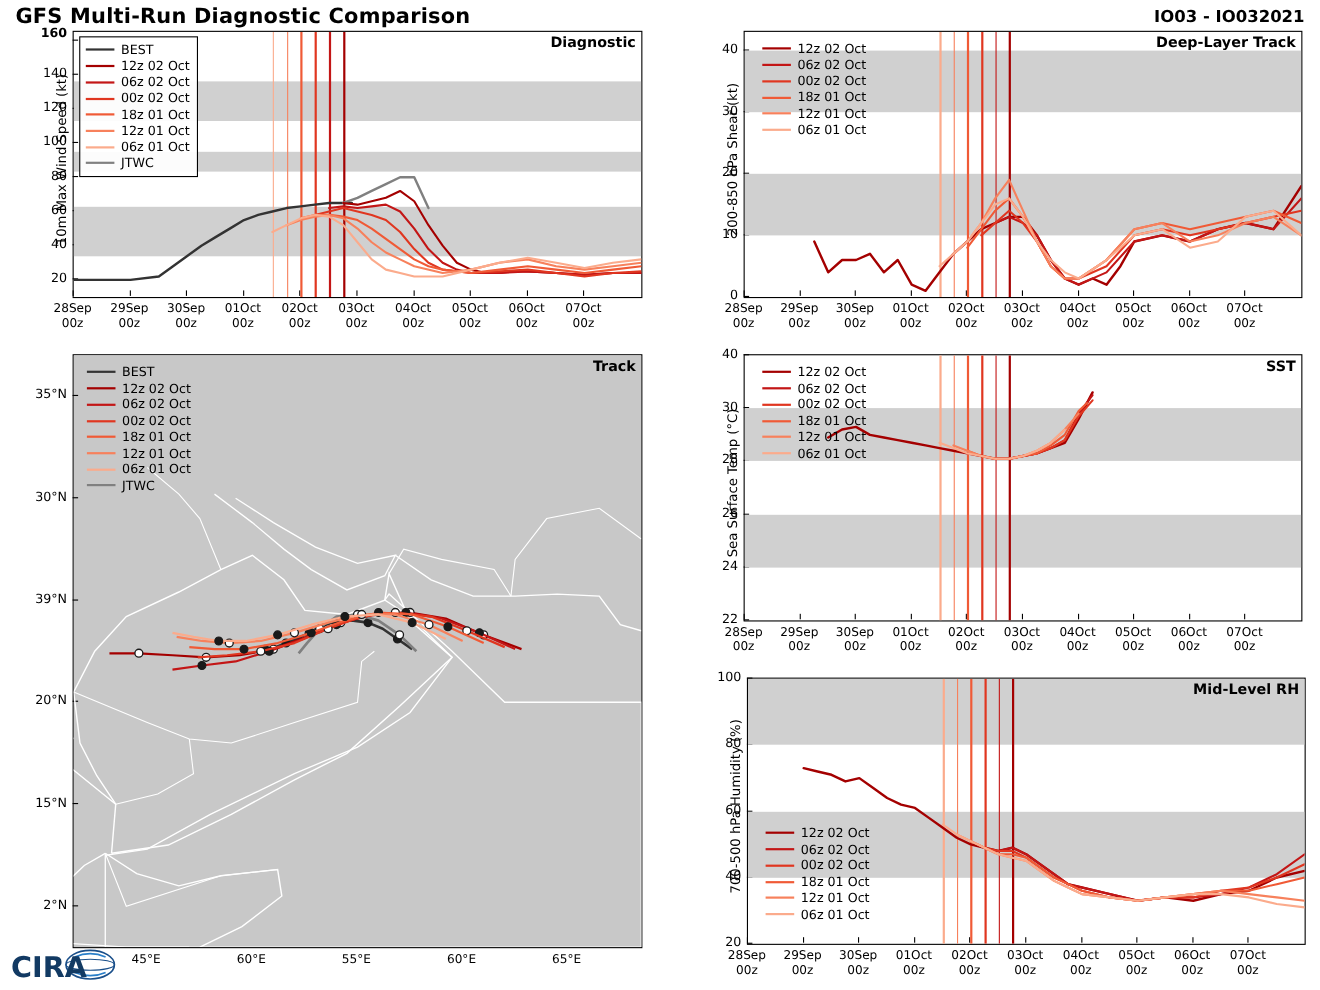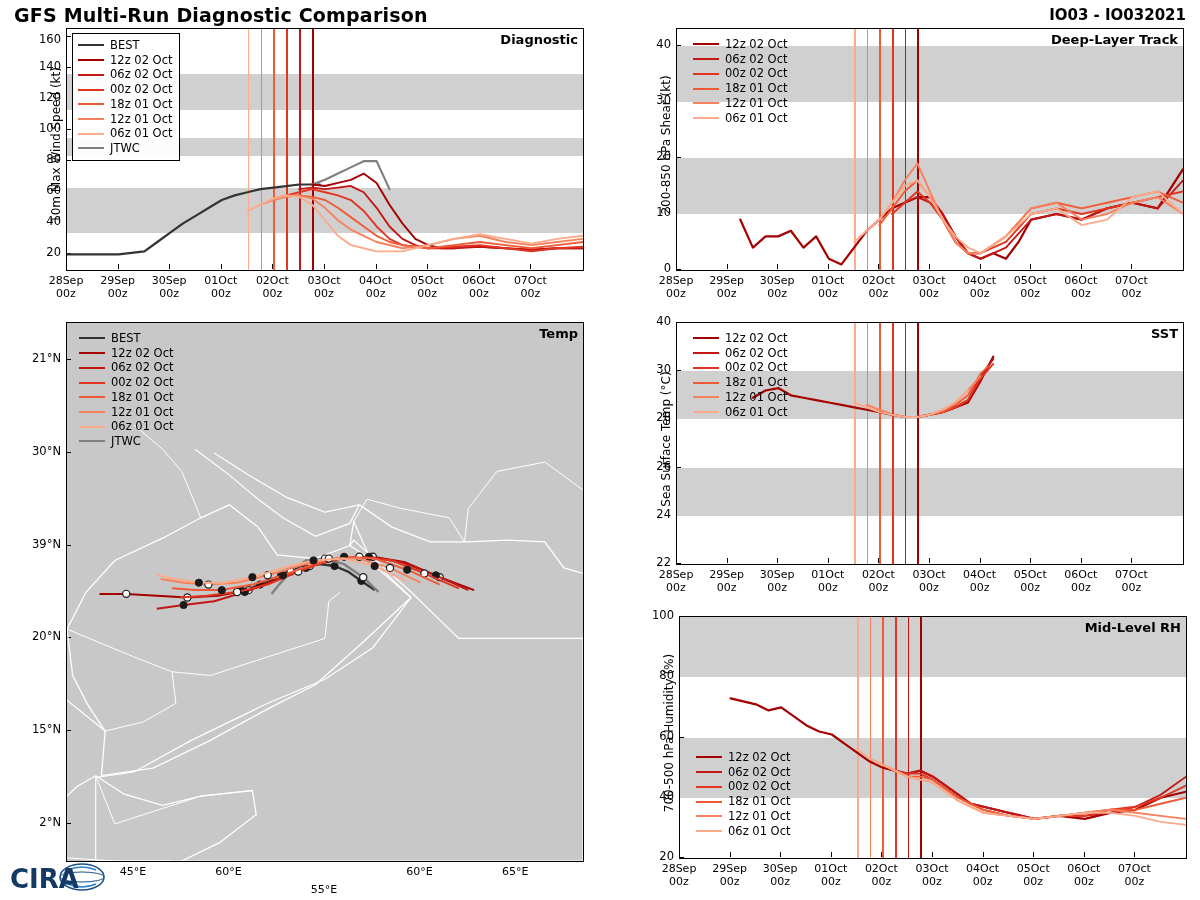--- a/index.html
+++ b/index.html
@@ -104,21 +104,21 @@
       <div class="ytick" style="top: 163.258px;">60</div>
       <div class="ytickmark" style="top: 163.258px;"></div>
       <div class="ytick" style="top: 132.161px;">80</div>
       <div class="ytickmark" style="top: 132.161px;"></div>
       <div class="ytick" style="top: 101.065px;">100</div>
       <div class="ytickmark" style="top: 101.065px;"></div>
       <div class="ytick" style="top: 69.9677px;">120</div>
       <div class="ytickmark" style="top: 69.9677px;"></div>
       <div class="ytick" style="top: 38.871px;">140</div>
       <div class="ytickmark" style="top: 38.871px;"></div>
-      <div class="ytick" style="top: 12px;">160</div>
+      <div class="ytick" style="top: 2px; font-weight: bold;">160</div>
       <div class="ytickmark" style="top: 7.77419px;"></div>
     </div>
   <div class="xticks" id="xticks-intensity">
       <div class="xtick" style="left: 0px; top: 241px;">
         <div>28Sep</div>
         <div>00z</div>
       </div>
       <div class="xtickmark" style="left: 0px; top: 236px;"></div>
       <div class="xtick" style="left: 51.6px; top: 241px;">
         <div>29Sep</div>
@@ -379,42 +379,42 @@
         <circle cx="322.97777777777776" cy="244.88275862068969" r="3.6" fill="#ffffff" stroke="#1a1a1a" stroke-width="1.2"></circle>
         <circle cx="261.8222222222223" cy="235.6068965517241" r="3.6" fill="#ffffff" stroke="#1a1a1a" stroke-width="1.2"></circle>
         <circle cx="200.66666666666666" cy="252.30344827586208" r="3.6" fill="#ffffff" stroke="#1a1a1a" stroke-width="1.2"></circle>
         <circle cx="141.4222222222222" cy="261.5793103448276" r="3.6" fill="#ffffff" stroke="#1a1a1a" stroke-width="1.2"></circle>
         <polyline points="338.3,257.9 307.7,243.0 277.1,235.6 246.5,237.5 216.0,244.9 185.4,254.2 156.7,259.7 131.9,259.7 108.9,256.0 89.8,252.3" fill="none" stroke="#fbab8c" stroke-width="2" stroke-linejoin="round"></polyline>
         <circle cx="307.6888888888889" cy="243.02758620689656" r="3.6" fill="#1a1a1a" stroke="#1a1a1a" stroke-width="1"></circle>
         <circle cx="246.5333333333333" cy="237.46206896551723" r="3.6" fill="#1a1a1a" stroke="#1a1a1a" stroke-width="1"></circle>
         <circle cx="185.37777777777785" cy="254.15862068965515" r="3.6" fill="#1a1a1a" stroke="#1a1a1a" stroke-width="1"></circle>
         <circle cx="131.86666666666662" cy="259.7241379310345" r="3.6" fill="#1a1a1a" stroke="#1a1a1a" stroke-width="1"></circle>
       </svg>
-    <div class="panel-label">Temp</div>
+    <div class="panel-label">Track</div>
   </div>
   <div class="yticks" id="yticks-track">
       <div class="ytick" style="top: 500.897px;">2°N</div>
       <div class="ytickmark" style="top: 500.897px;"></div>
       <div class="ytick" style="top: 408.138px;">15°N</div>
       <div class="ytickmark" style="top: 408.138px;"></div>
       <div class="ytick" style="top: 315.379px;">20°N</div>
       <div class="ytickmark" style="top: 315.379px;"></div>
       <div class="ytick" style="top: 222.621px;">39°N</div>
       <div class="ytickmark" style="top: 222.621px;"></div>
       <div class="ytick" style="top: 129.862px;">30°N</div>
       <div class="ytickmark" style="top: 129.862px;"></div>
-      <div class="ytick" style="top: 37.1034px;">21°N</div>
+      <div class="ytick" style="top: 37.1034px;">35°N</div>
       <div class="ytickmark" style="top: 37.1034px;"></div>
     </div>
   <div class="xticks" id="xticks-track">
       <div class="xtick" style="left: 66.8889px; top: 538px;">45°E</div>
       <div class="xtickmark" style="left: 66.8889px; top: 533px;"></div>
       <div class="xtick" style="left: 162.444px; top: 538px;">60°E</div>
       <div class="xtickmark" style="left: 162.444px; top: 533px;"></div>
-      <div class="xtick" style="left: 258px; top: 556px;">55°E</div>
+      <div class="xtick" style="left: 258px; top: 538px;">55°E</div>
       <div class="xtickmark" style="left: 258px; top: 533px;"></div>
       <div class="xtick" style="left: 353.556px; top: 538px;">60°E</div>
       <div class="xtickmark" style="left: 353.556px; top: 533px;"></div>
       <div class="xtick" style="left: 449.111px; top: 538px;">65°E</div>
       <div class="xtickmark" style="left: 449.111px; top: 533px;"></div>
     </div>
   <div class="legend noborder" id="legend-track" style="left:8px;top:5px;">
       <div class="legend-row">
         <span class="legend-swatch" style="border-top-color: rgb(51, 51, 51);"></span>
         <span>BEST</span>

